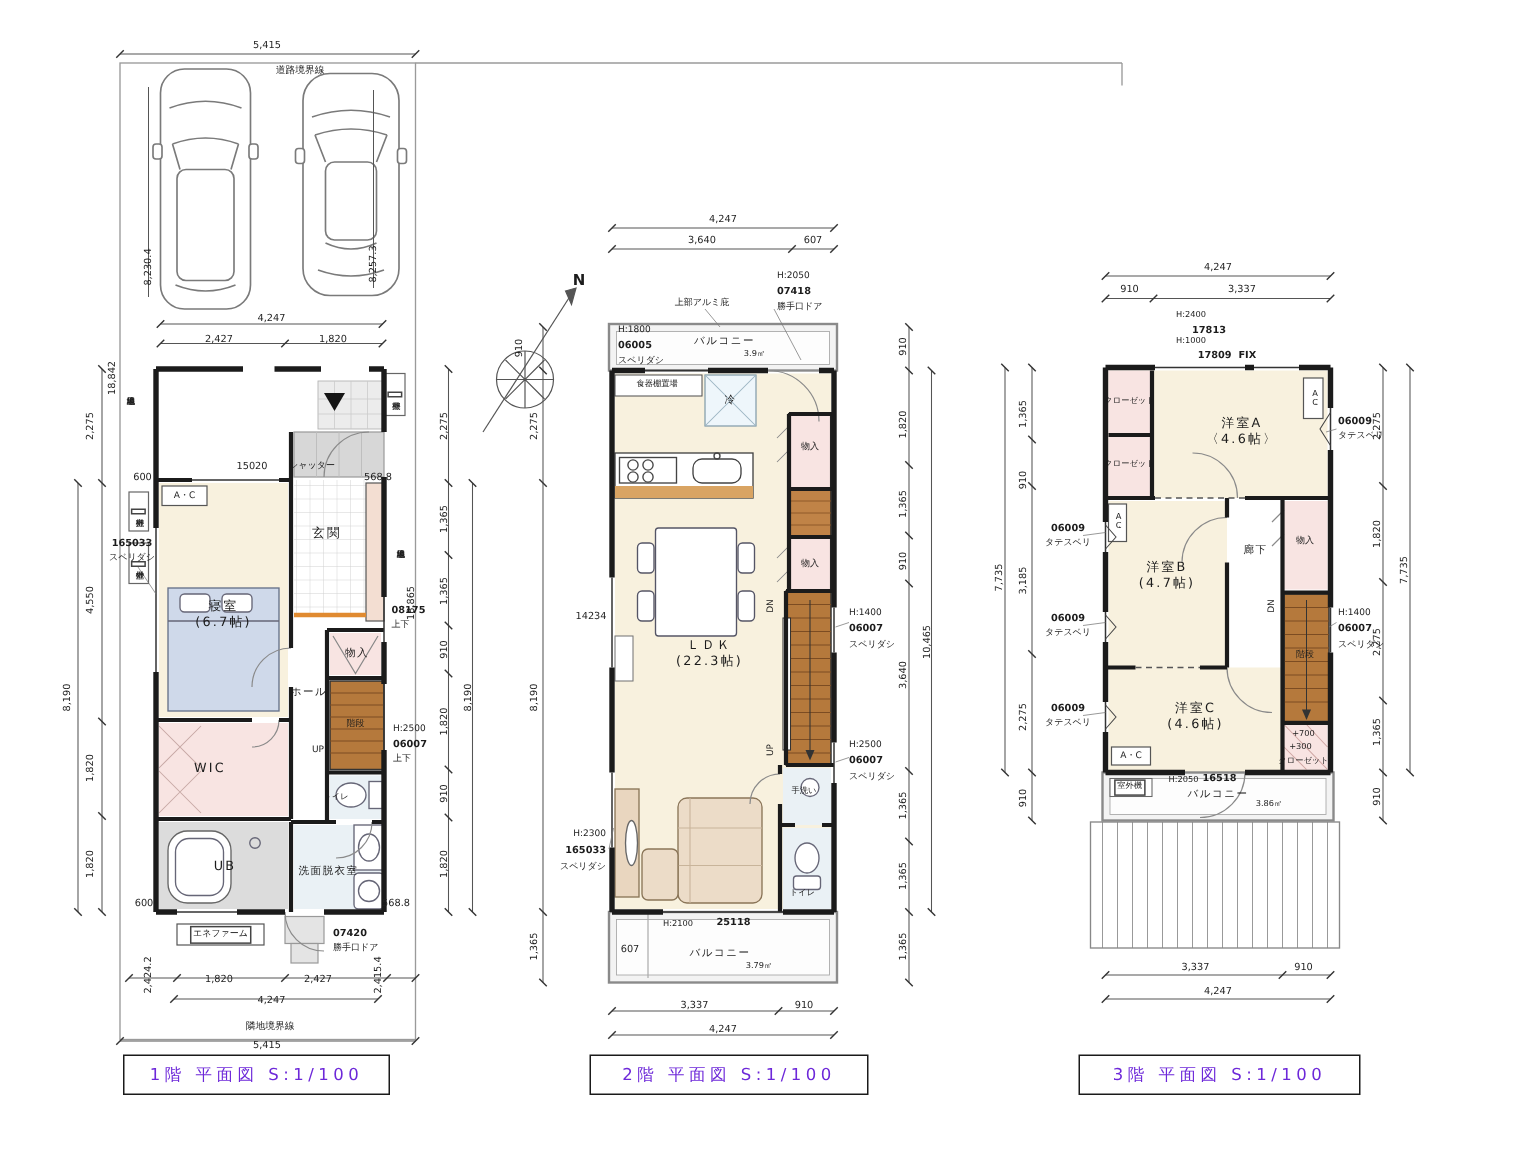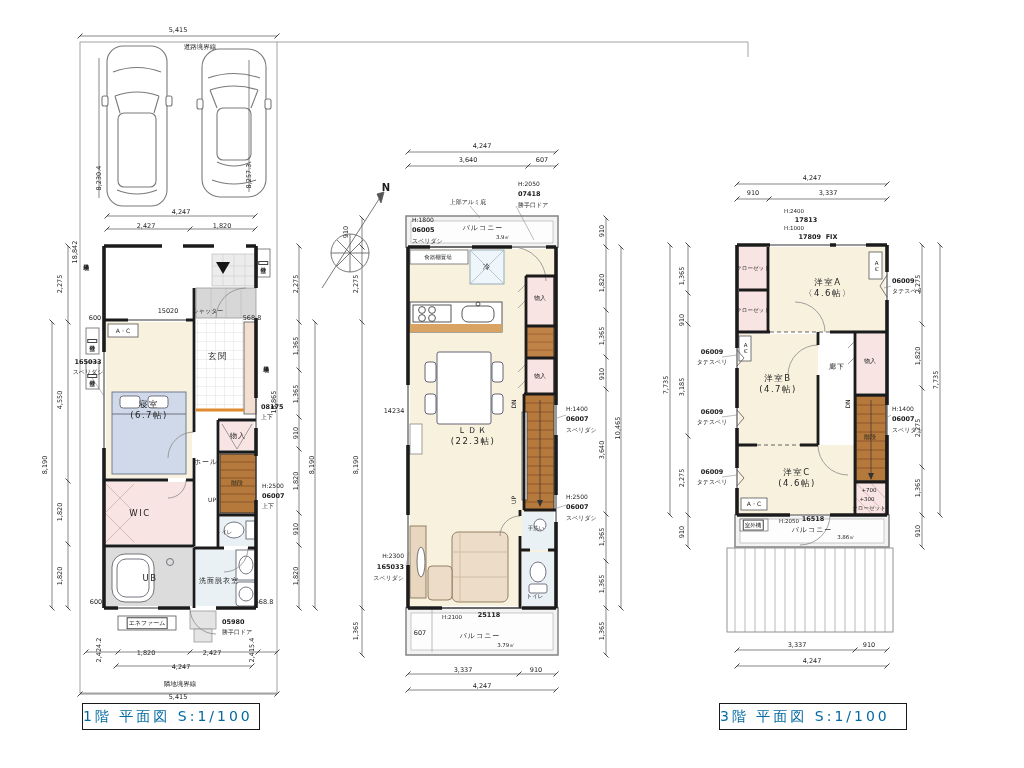--- a/index.html
+++ b/index.html
@@ -15,21 +15,21 @@
   .tiny5{font-size:5.5px;}
   .code{font-size:6.5px;font-weight:bold;}
   .r7{font-size:7px;letter-spacing:1px;}
   .room{font-size:8.5px;letter-spacing:1.5px;}
   .vtext{writing-mode:vertical-rl;text-orientation:upright;font-size:5.5px;line-height:1;}
   .la{transform:translate(0,-50%);text-align:left;}
   .ra{transform:translate(-100%,-50%);text-align:right;}
   .boxed{border:1px solid #444;background:#fff;padding:1px 1px;}
   .north{font-size:10px;font-weight:bold;}
   .title{position:absolute;height:25px;border:1.6px solid #1a1a1a;background:#fff;
-         font-size:14px;letter-spacing:3px;line-height:25px;color:#0369a1;}
+         font-size:11px;letter-spacing:3px;text-align:center;line-height:25px;color:#6d28d9;}
 </style>
 </head>
 <body>
 <div id="canvas">
 
 <svg id="plan-svg" width="1024" height="768" viewBox="0 0 1024 768">
   <defs>
     <pattern id="tile" width="9" height="9" patternUnits="userSpaceOnUse">
       <rect width="9" height="9" fill="#ffffff"></rect>
       <path d="M9,0 V9 M0,9 H9" stroke="#cccccc" stroke-width="0.6" fill="none"></path>
@@ -422,21 +422,21 @@
       <span class="lbl tiny la" style="left: 262px; top: 506px;">上下</span>
       <span class="lbl code la" style="left: 261px; top: 407px;">08175</span>
       <span class="lbl tiny la" style="left: 261px; top: 417px;">上下</span>
       <span class="lbl room" style="left: 140px; top: 513px;">WIC</span>
       <span class="lbl tiny5" style="left: 224px; top: 532px;">トイレ</span>
       <span class="lbl room" style="left: 150px; top: 578px;">UB</span>
       <span class="lbl r7" style="left: 219px; top: 581px;">洗面脱衣室</span>
       <span class="lbl dim" style="left: 96px; top: 602px;">600</span>
       <span class="lbl dim" style="left: 264px; top: 602px;">568.8</span>
       <span class="lbl tiny boxed" style="left: 147px; top: 623px;">エネファーム</span>
-      <span class="lbl code la" style="left: 222px; top: 622px;">05980</span>
+      <span class="lbl code la" style="left: 222px; top: 622px;">07420</span>
       <span class="lbl tiny la" style="left: 222px; top: 632px;">勝手口ドア</span>
       <span class="lbl dimv" style="left: 99px; top: 650px;">2,424.2</span>
       <span class="lbl dim" style="left: 146px; top: 653px;">1,820</span>
       <span class="lbl dim" style="left: 212px; top: 653px;">2,427</span>
       <span class="lbl dimv" style="left: 252px; top: 650px;">2,415.4</span>
       <span class="lbl dim" style="left: 181px; top: 667px;">4,247</span>
       <span class="lbl dimv" style="left: 296px; top: 284px;">2,275</span>
       <span class="lbl dimv" style="left: 296px; top: 346px;">1,365</span>
       <span class="lbl dimv" style="left: 296px; top: 394px;">1,365</span>
       <span class="lbl dimv" style="left: 296px; top: 433px;">910</span>
@@ -550,15 +550,16 @@
       <span class="lbl tiny5" style="left: 789px; top: 521px;">H:2050</span>
       <span class="lbl code" style="left: 813px; top: 519px;">16518</span>
       <span class="lbl r7" style="left: 812px; top: 530px;">バルコニー</span>
       <span class="lbl tiny5" style="left: 846px; top: 537px;">3.86㎡</span>
       <span class="lbl dim" style="left: 797px; top: 645px;">3,337</span>
       <span class="lbl dim" style="left: 869px; top: 645px;">910</span>
       <span class="lbl dim" style="left: 812px; top: 661px;">4,247</span>
     </div>
 
 <div class="title" style="left:82px;top:703px;width:176px;">1階  平面図 S:1/100</div>
+<div class="title" style="left:393px;top:703px;width:184px;">2階  平面図 S:1/100</div>
 <div class="title" style="left:719px;top:703px;width:186px;">3階  平面図 S:1/100</div>
 
 </div>
 
 </body></html>

